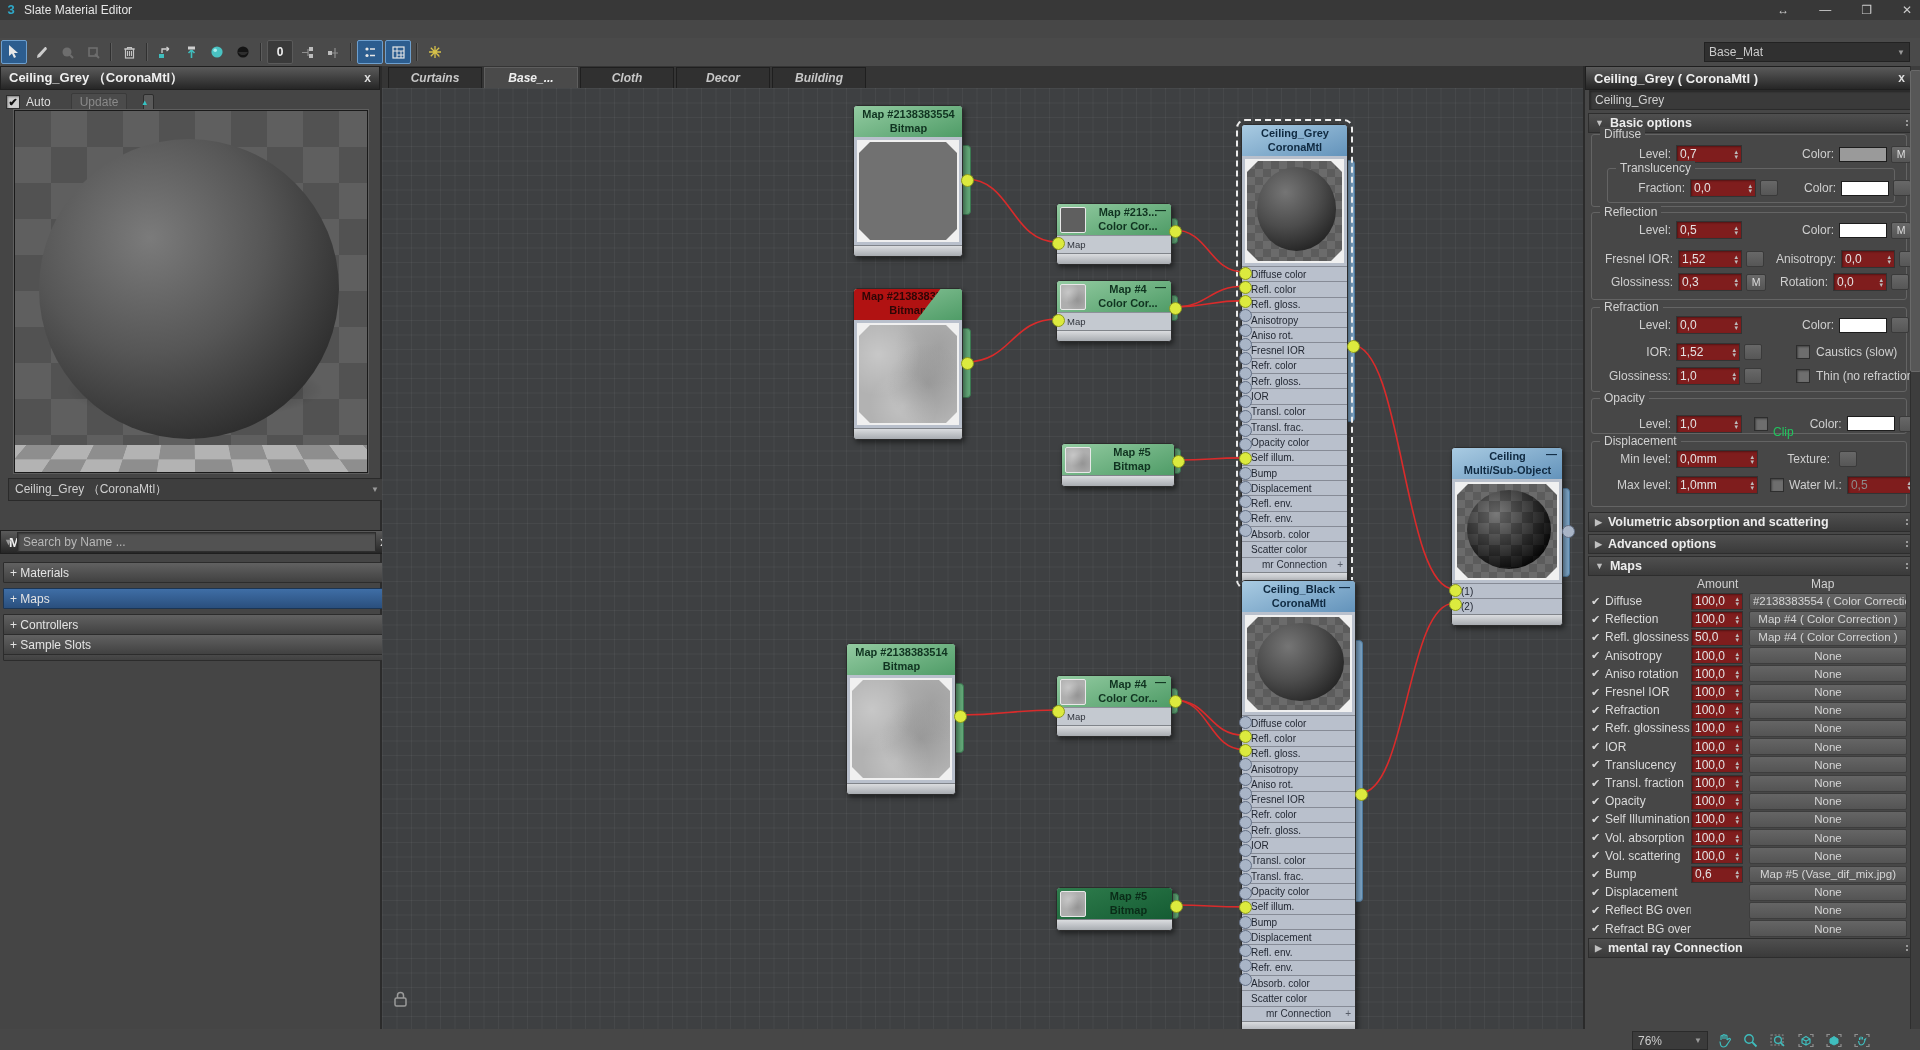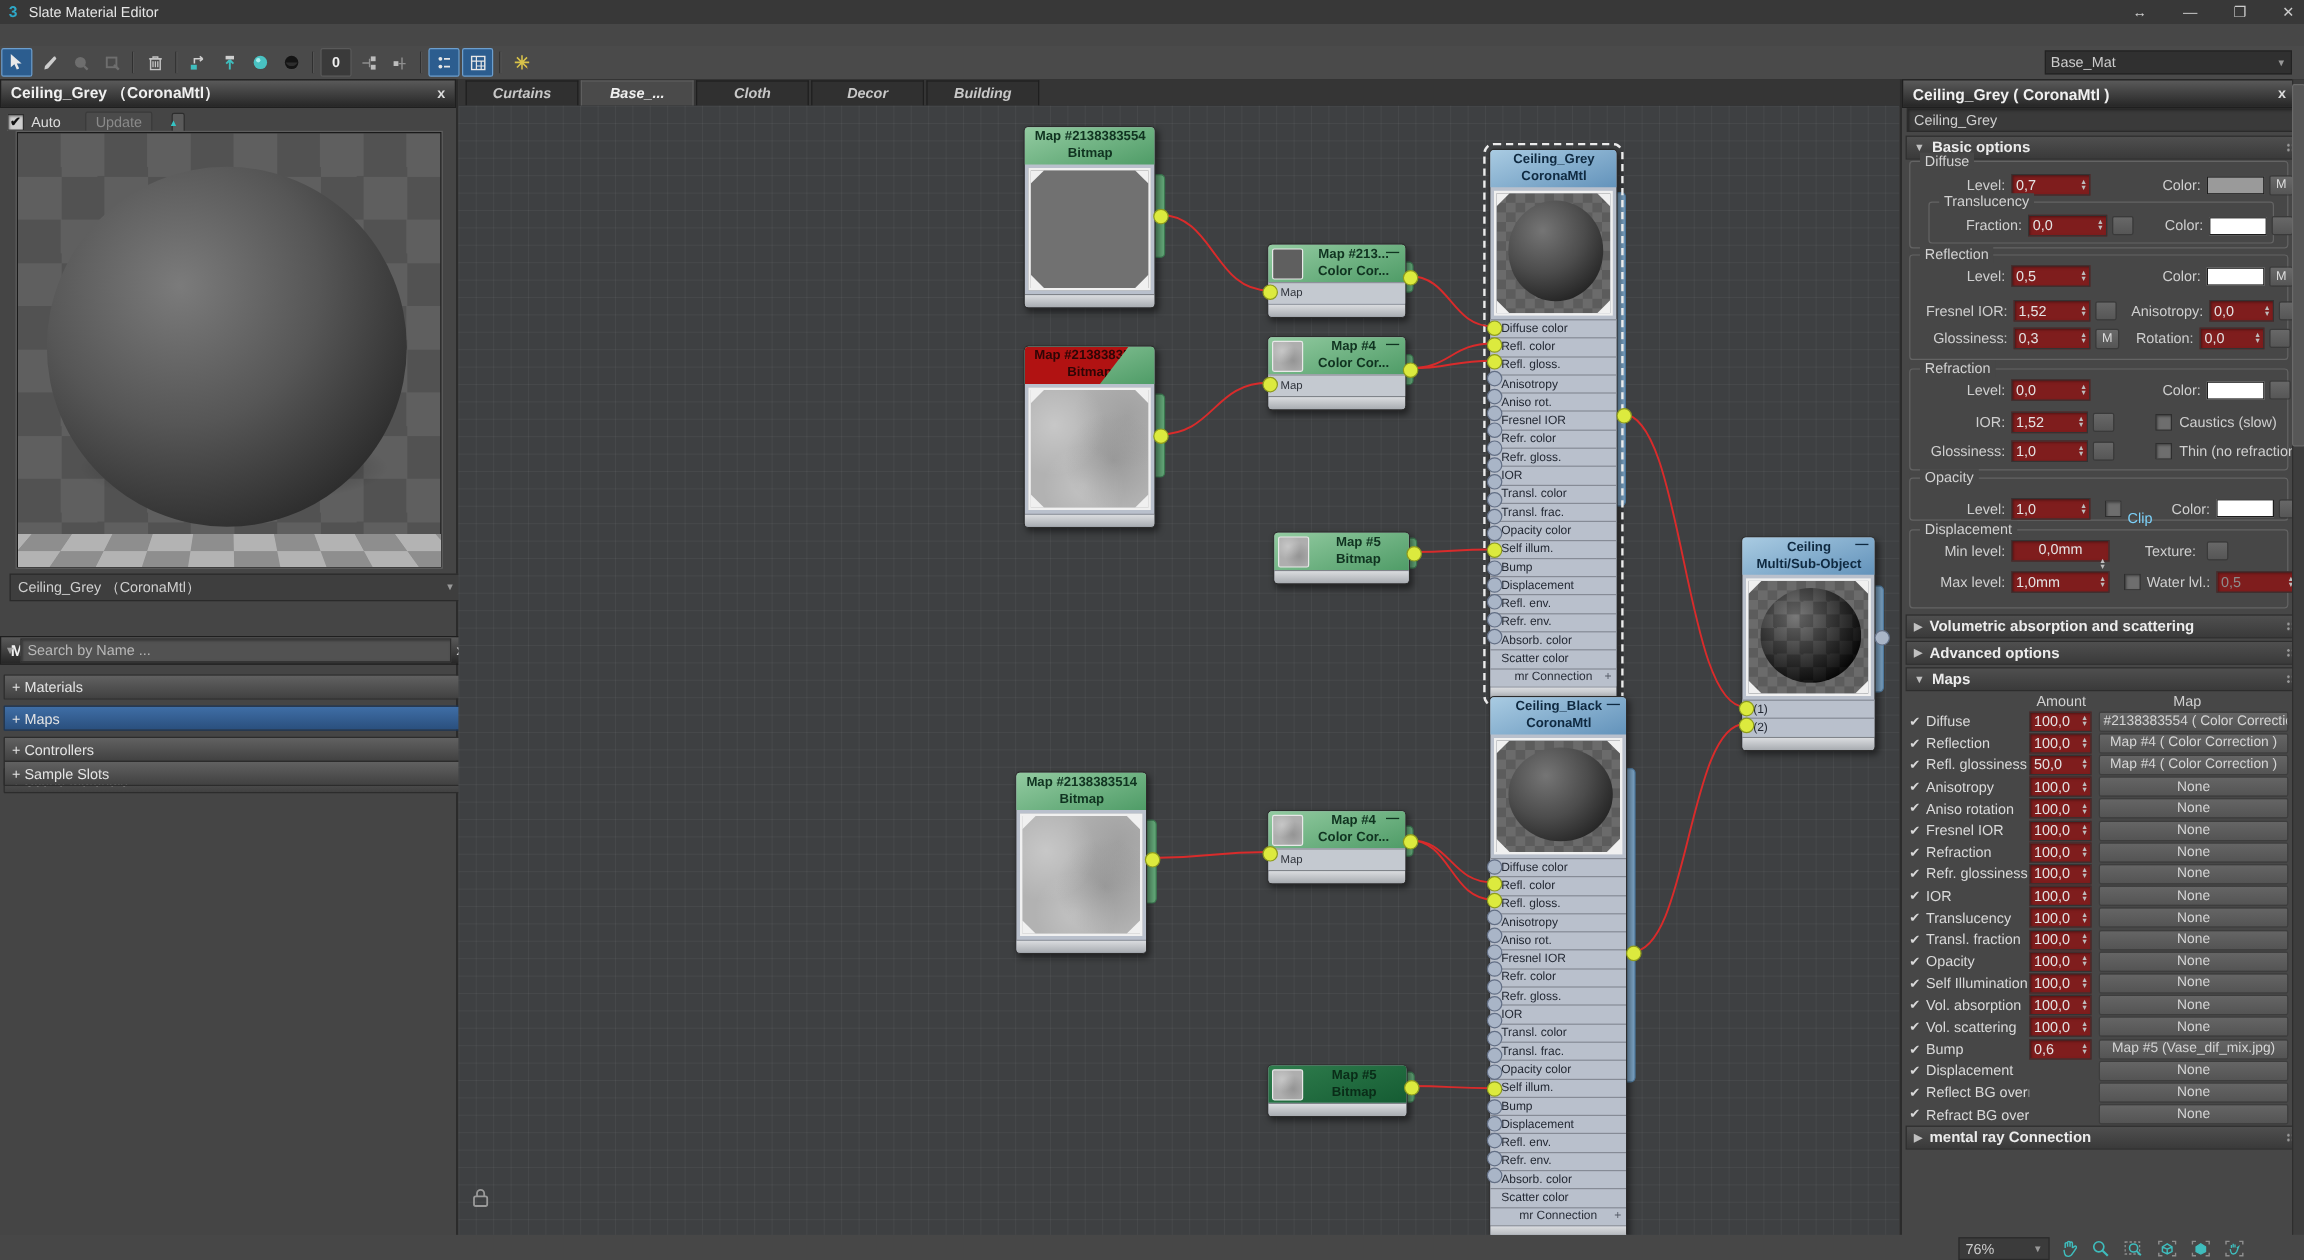--- a/index.html
+++ b/index.html
@@ -741,32 +741,32 @@
     <div class="prow" style="left:30px;top:342px;">
       <span class="plabel" style="width:56px;">Level:</span>
       <span class="spin" style="width:58px;">
           <span>1,0</span>
           <span class="arrows">
             <span>▴</span>
             <span>▾</span>
           </span>
         </span>
       <span class="cbx" style="margin-left:12px;"></span>
-      <span style="margin-left:5px;color:#7dd3fc;margin-top:17px;">Clip</span>
+      <span style="margin-left:5px;color:#22c55e;margin-top:17px;">Clip</span>
       <span class="plabel" style="width:48px;">Color:</span>
       <span class="swatch" style="width:46px;"></span>
       <span class="sbtn"></span>
     </div>
 
     <div class="gbox" style="left:6px;top:375px;width:314px;height:64px;">
       <span class="gleg">Displacement</span>
     </div>
     <div class="prow" style="left:12px;top:384px;">
       <span class="plabel" style="width:74px;">Min level:</span>
-      <span class="spin" style="width:74px;flex-direction:column;">
+      <span class="spin" style="width:74px;">
           <span>0,0mm</span>
           <span class="arrows">
             <span>▴</span>
             <span>▾</span>
           </span>
         </span>
       <span class="plabel" style="width:72px;">Texture:</span>
       <span class="sbtn"></span>
     </div>
     <div class="prow" style="left:12px;top:410px;">

